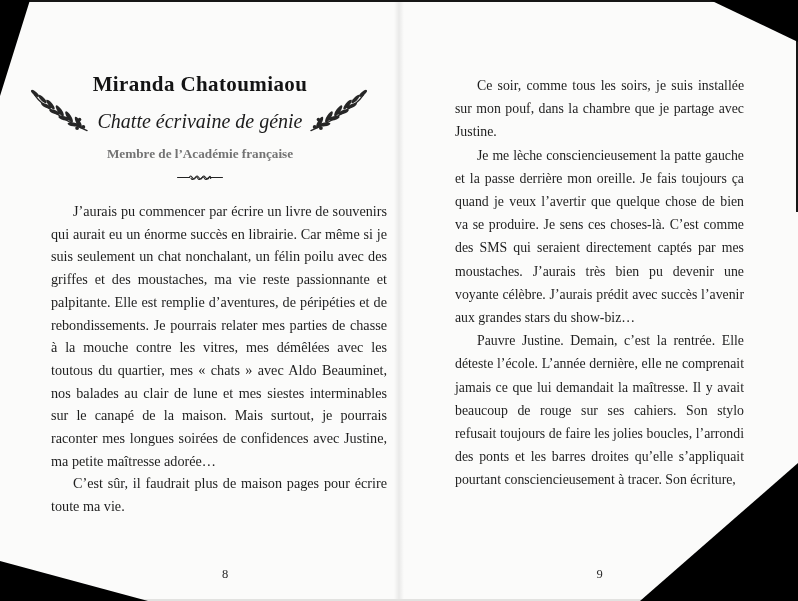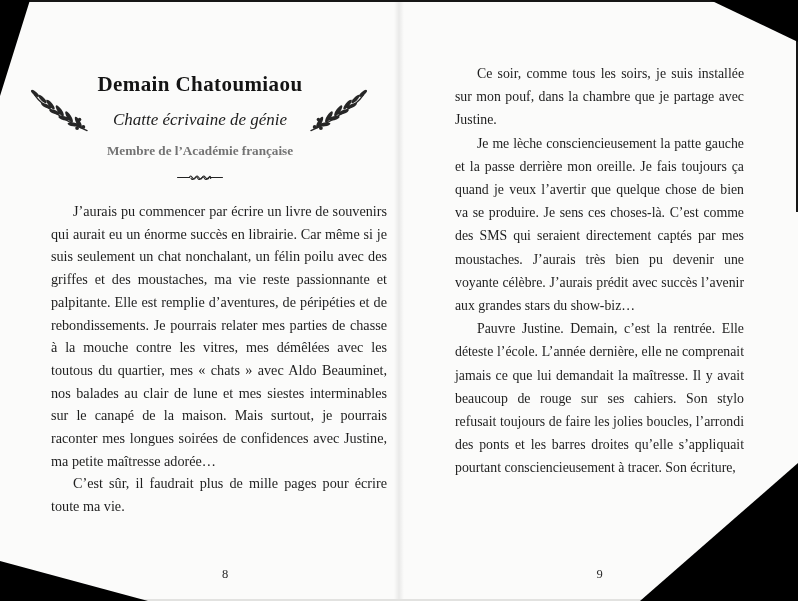--- a/index.html
+++ b/index.html
@@ -23,34 +23,34 @@
   .gutter{
     position:absolute;top:0;left:394px;width:10px;height:601px;
     background:linear-gradient(to right,rgba(0,0,0,0) 0%,rgba(0,0,0,0.07) 50%,rgba(0,0,0,0) 100%);
   }
   
   .chapter-head{position:absolute;left:20px;top:72px;width:360px;text-align:center;}
   .chapter-title{
     margin:0;font-size:21px;font-weight:700;letter-spacing:.4px;color:#141414;
     font-family:"Liberation Serif", serif;
   }
-  .chapter-subtitle{margin-top:13px;font-style:italic;font-size:17px;color:#1c1c1c;}
+  .chapter-subtitle{margin-top:13px;font-style:italic;font-size:20px;color:#1c1c1c;}
   .chapter-affiliation{margin-top:13px;font-weight:700;font-size:13.2px;color:#737373;}
   .branch{position:absolute;top:86px;width:62px;height:52px;}
   .branch-left{left:30px;transform:scaleX(-1);}
   .branch-right{left:306px;}
   .divider{position:absolute;left:176px;top:170px;width:48px;height:16px;text-align:center;}
   
   .body-text p{margin:0;text-indent:22px;text-align:justify;hyphens:auto;}
   .body-left{
     position:absolute;left:51px;top:200px;width:336px;
     font-size:14.2px;line-height:22.7px;
   }
   .body-right{
-    position:absolute;left:455px;top:62px;width:289px;
+    position:absolute;left:455px;top:74px;width:289px;
     font-size:13.8px;line-height:23.2px;
   }
   .folio{position:absolute;top:567px;font-size:12.5px;color:#2a2a2a;text-align:center;}
   .folio-left{left:57px;width:336px;}
   .folio-right{left:455px;width:289px;}
 </style>
 </head>
 <body>
 
 <div class="spread">
@@ -89,39 +89,39 @@
         <ellipse cx="60" cy="40" rx="9.5" ry="3.2" transform="rotate(-20 60 40)"></ellipse>
         <ellipse cx="74" cy="30" rx="9" ry="3" transform="rotate(-26 74 30)"></ellipse>
         <ellipse cx="92" cy="10" rx="8" ry="2.8" transform="rotate(-40 92 10)"></ellipse>
         <circle cx="14" cy="64" r="3.1"></circle>
         <circle cx="24" cy="66" r="3.1"></circle>
         <circle cx="20" cy="52" r="2.8"></circle>
       </g>
     </svg>
 
     <div class="chapter-head">
-      <h1 class="chapter-title">Demain Chatoumiaou</h1>
+      <h1 class="chapter-title">Miranda Chatoumiaou</h1>
       <div class="chapter-subtitle">Chatte écrivaine de génie</div>
       <div class="chapter-affiliation">Membre de l’Académie française</div>
     </div>
 
     <div class="divider">
       <svg viewBox="0 0 64 18" width="48" height="15" aria-hidden="true">
         <g fill="none" stroke="#222" stroke-width="1.4" stroke-linecap="round">
           <path d="M2,9 H18"></path>
           <path d="M62,9 H46"></path>
           <path d="M18,9 c2,-7 5,7 8,0 c3,-7 6,7 9,0 c3,-7 6,7 9,0 c2,-5 3,4 2,0"></path>
           <path d="M20,10 c3,6 6,-6 9,0 c3,6 6,-6 9,0 c3,6 6,-6 8,0"></path>
         </g>
       </svg>
     </div>
 
     <div class="body-text body-left">
       <p>J’aurais pu commencer par écrire un livre de souvenirs qui aurait eu un énorme succès en librairie. Car même si je suis seulement un chat nonchalant, un félin poilu avec des griffes et des moustaches, ma vie reste passionnante et palpitante. Elle est remplie d’aventures, de péripéties et de rebondissements. Je pourrais relater mes parties de chasse à la mouche contre les vitres, mes démêlées avec les toutous du quartier, mes « chats » avec Aldo Beauminet, nos balades au clair de lune et mes siestes interminables sur le canapé de la maison. Mais surtout, je pourrais raconter mes longues soirées de confidences avec Justine, ma petite maîtresse adorée…</p>
-      <p>C’est sûr, il faudrait plus de mille pages pour écrire toute ma vie.</p>
+      <p>C’est sûr, il faudrait plus de maison pages pour écrire toute ma vie.</p>
     </div>
 
     <div class="folio folio-left">8</div>
   </div>
 
   <div>
     <div class="body-text body-right">
       <p>Ce soir, comme tous les soirs, je suis installée sur mon pouf, dans la chambre que je partage avec Justine.</p>
       <p>Je me lèche consciencieusement la patte gauche et la passe derrière mon oreille. Je fais toujours ça quand je veux l’avertir que quelque chose de bien va se produire. Je sens ces choses-là. C’est comme des SMS qui seraient directement captés par mes moustaches. J’aurais très bien pu devenir une voyante célèbre. J’aurais prédit avec succès l’avenir aux grandes stars du show-biz…</p>
       <p>Pauvre Justine. Demain, c’est la rentrée. Elle déteste l’école. L’année dernière, elle ne comprenait jamais ce que lui demandait la maîtresse. Il y avait beaucoup de rouge sur ses cahiers. Son stylo refusait toujours de faire les jolies boucles, l’arrondi des ponts et les barres droites qu’elle s’appliquait pourtant consciencieusement à tracer. Son écriture,</p>

